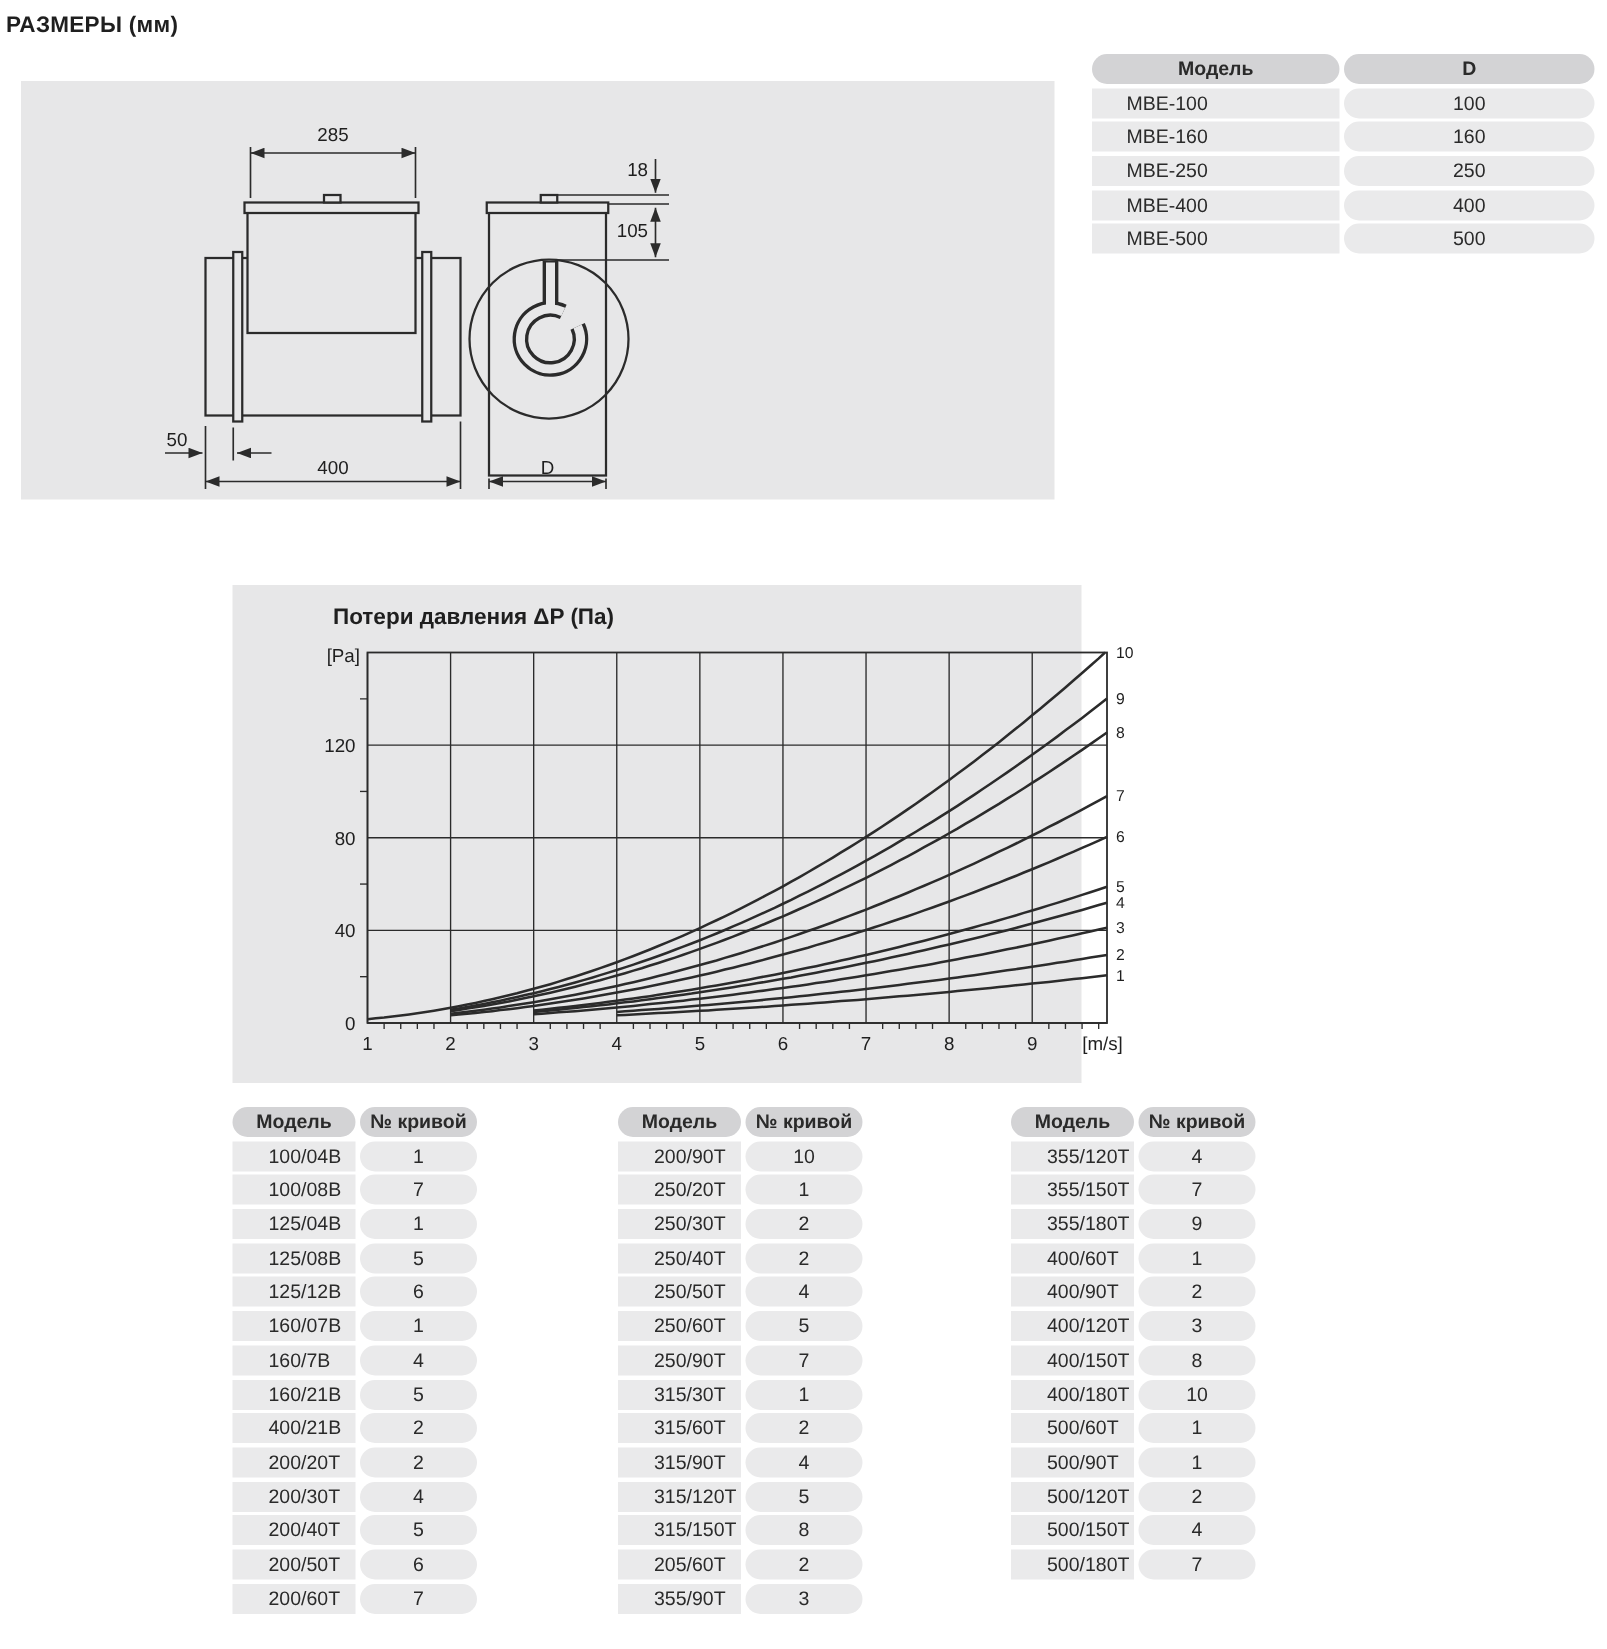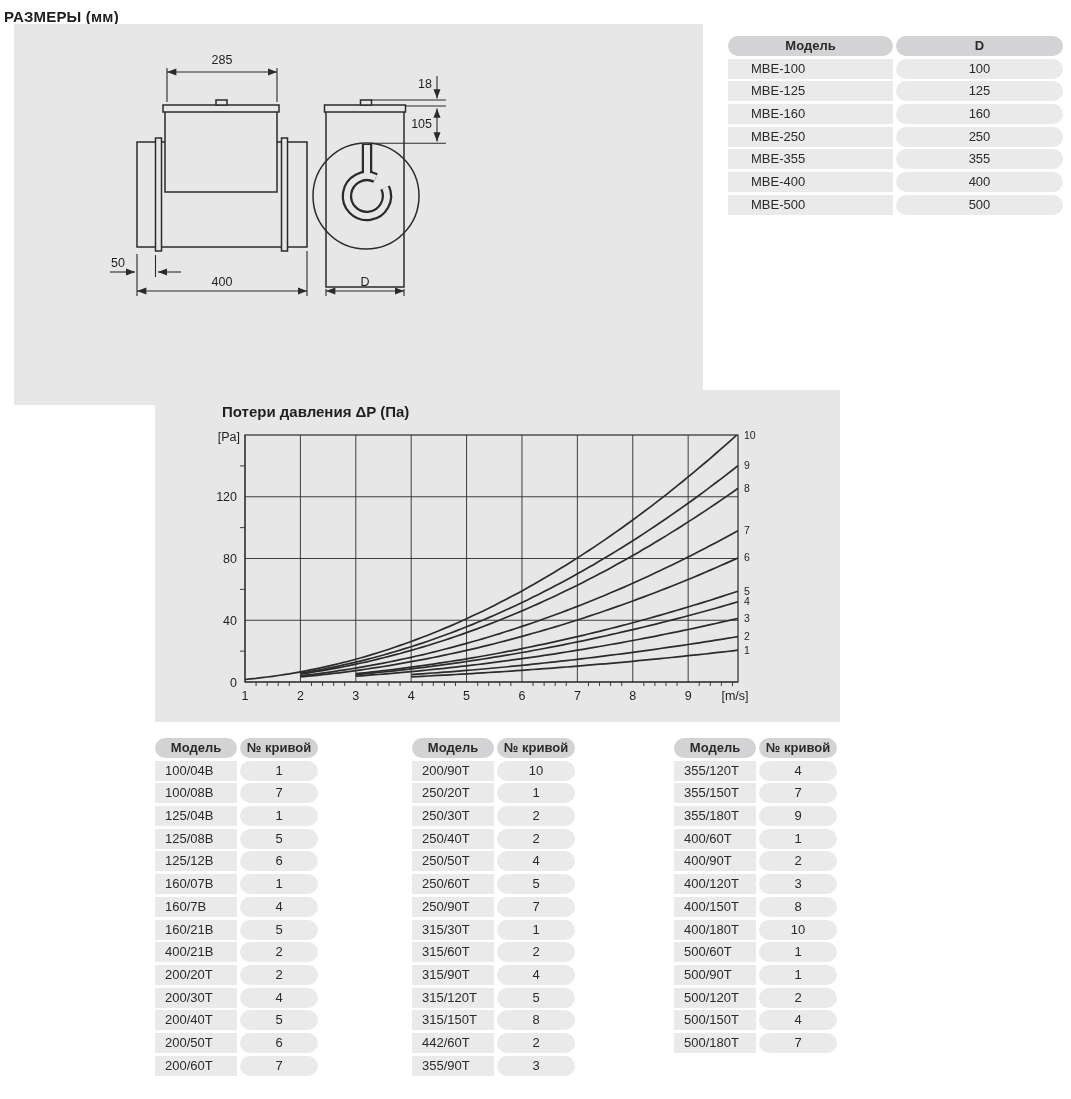--- a/index.html
+++ b/index.html
@@ -6,38 +6,38 @@
   body{
     width:1071px;height:1099px;position:relative;background:#ffffff;
     font-family:"Liberation Sans", sans-serif;color:#1f1f1f;
     -webkit-font-smoothing:antialiased;
   }
   .page-title{
     position:absolute;left:4px;top:8px;font-size:15px;font-weight:bold;
     letter-spacing:.2px;color:#1f1f1f;
   }
   .panel{position:absolute;background:#e7e7e8;}
-  #drawing-panel{left:14px;top:24px;width:689px;height:381px;}
-  #chart-panel{left:155px;top:390px;width:685px;height:332px;}
+  #drawing-panel{left:14px;top:54px;width:689px;height:279px;}
+  #chart-panel{left:155px;top:390px;width:566px;height:332px;}
   .chart-title{
     position:absolute;left:67px;top:13px;font-size:15px;font-weight:bold;color:#1f1f1f;
   }
   svg{display:block;}
   svg text{font-family:"Liberation Sans", sans-serif;}
 
   
   .dtable{position:absolute;}
   .trow{display:grid;grid-column-gap:3px;margin-bottom:2.7px;}
   .t-top .trow{grid-template-columns:165px 167px;}
   .t-bottom .trow{grid-template-columns:82px 78px;}
   .cell{
     background:#eaeaeb;height:20px;line-height:20px;font-size:13px;color:#2a2a2a;
     overflow:hidden;white-space:nowrap;
   }
-  .cell.model{text-align:left;padding-left:10px;}
+  .cell.model{text-align:left;padding-left:24px;}
   .t-top .cell.model{padding-left:23px;}
   .cell.center{text-align:center;border-radius:10px;}
   .trow.thead .cell{
     background:#d3d3d5;font-weight:bold;text-align:center;padding-left:0;
   }
 </style>
 </head>
 <body>
 
 <div class="page-title">РАЗМЕРЫ (мм)</div>
@@ -111,34 +111,26 @@
 <div class="dtable t-top" id="model-table" style="left:728px;top:36px;">
     <div class="trow thead">
       <div class="cell center">Модель</div>
       <div class="cell center">D</div>
     </div>
     <div class="trow">
       <div class="cell model">MBE-100</div>
       <div class="cell center">100</div>
     </div>
     <div class="trow">
-      <div class="cell model">MBE-125</div>
-      <div class="cell center">125</div>
-    </div>
-    <div class="trow">
       <div class="cell model">MBE-160</div>
       <div class="cell center">160</div>
     </div>
     <div class="trow">
       <div class="cell model">MBE-250</div>
       <div class="cell center">250</div>
-    </div>
-    <div class="trow">
-      <div class="cell model">MBE-355</div>
-      <div class="cell center">355</div>
     </div>
     <div class="trow">
       <div class="cell model">MBE-400</div>
       <div class="cell center">400</div>
     </div>
     <div class="trow">
       <div class="cell model">MBE-500</div>
       <div class="cell center">500</div>
     </div>
   </div>
@@ -347,21 +339,21 @@
     </div>
     <div class="trow">
       <div class="cell model">315/120T</div>
       <div class="cell center">5</div>
     </div>
     <div class="trow">
       <div class="cell model">315/150T</div>
       <div class="cell center">8</div>
     </div>
     <div class="trow">
-      <div class="cell model">442/60T</div>
+      <div class="cell model">205/60T</div>
       <div class="cell center">2</div>
     </div>
     <div class="trow">
       <div class="cell model">355/90T</div>
       <div class="cell center">3</div>
     </div>
   </div>
 <div class="dtable t-bottom" id="ct2" style="left:674px;top:738px;">
     <div class="trow thead">
       <div class="cell center">Модель</div>

